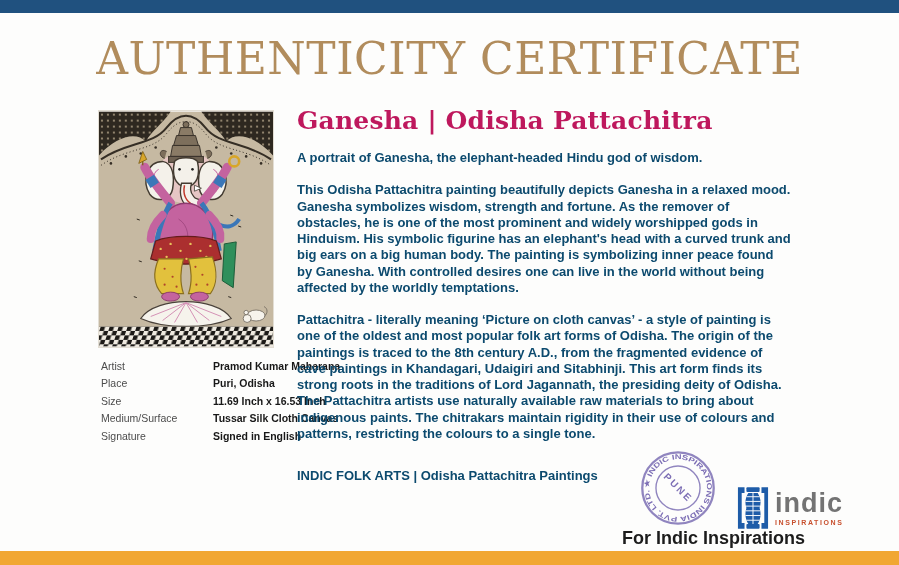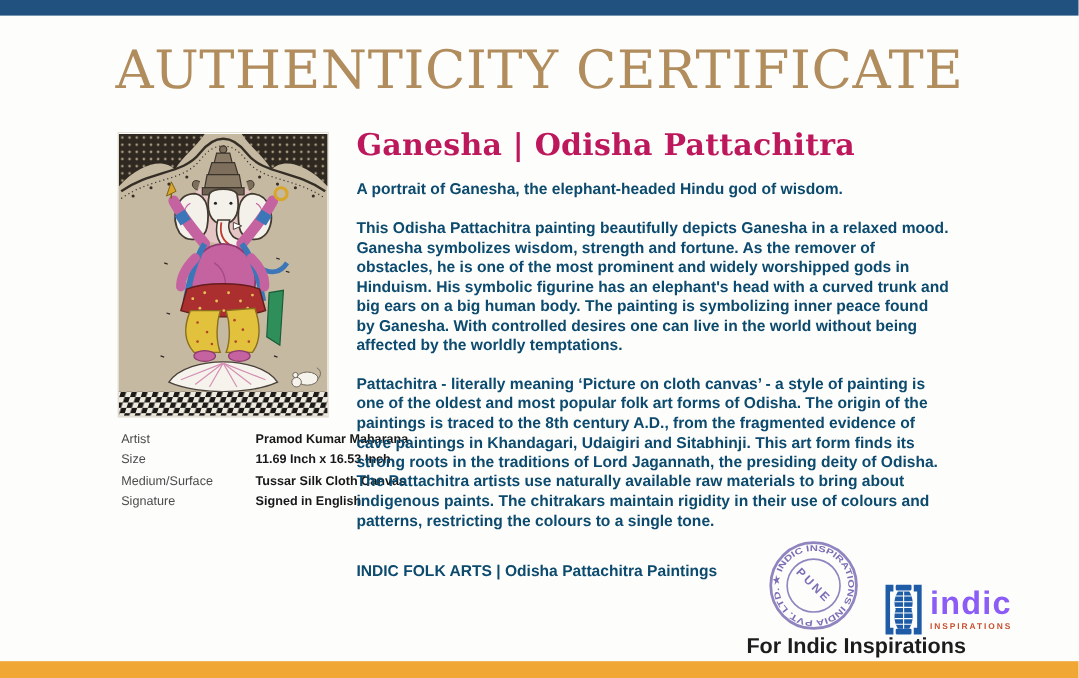--- a/index.html
+++ b/index.html
@@ -26,21 +26,21 @@
   .art-heading{margin:0 0 15px 0;font-family:"DejaVu Serif",serif;font-weight:bold;
         font-size:25px;color:#be185d;letter-spacing:0.2px;}
   .rcol p{margin:0 0 16px 0;font-size:13px;line-height:1.25;font-weight:600;color:#0c4a6e;}
   .collection{margin-top:26px !important;font-size:13.5px;font-weight:bold;color:#1b5391;}
 
   .stamp-block{position:absolute;left:622px;top:450px;width:112px;text-align:center;}
   .stamp-block svg{display:block;margin:0 auto;}
   .stamp-caption{margin-top:2px;font-size:18px;font-weight:bold;color:#1c1c1c;white-space:nowrap;}
 
   .logo-block{position:absolute;left:737px;top:484px;display:flex;align-items:center;gap:6px;}
-  .logo-text .word{font-size:27px;font-weight:bold;color:#8b5cf6;letter-spacing:1px;
+  .logo-text .word{font-size:27px;font-weight:bold;color:#737373;letter-spacing:1px;
         line-height:1;font-family:"Liberation Sans",sans-serif;}
   .logo-text .sub{font-size:7px;font-weight:bold;color:#c8502e;letter-spacing:1.6px;margin-top:2px;}
 </style>
 </head>
 <body>
 
 <div class="page">
 
   <div class="bar top"></div>
 
@@ -178,20 +178,24 @@
       </g>
     </svg>
   </div>
 
   <div class="details">
     <div class="drow">
       <span class="dlabel">Artist</span>
       <span class="dvalue">Pramod Kumar Maharana</span>
     </div>
     <div class="drow">
+      <span class="dlabel">Place</span>
+      <span class="dvalue">Puri, Odisha</span>
+    </div>
+    <div class="drow">
       <span class="dlabel">Size</span>
       <span class="dvalue">11.69 Inch x 16.53 Inch</span>
     </div>
     <div class="drow">
       <span class="dlabel">Medium/Surface</span>
       <span class="dvalue">Tussar Silk Cloth Canvas</span>
     </div>
     <div class="drow">
       <span class="dlabel">Signature</span>
       <span class="dvalue">Signed in English</span>

